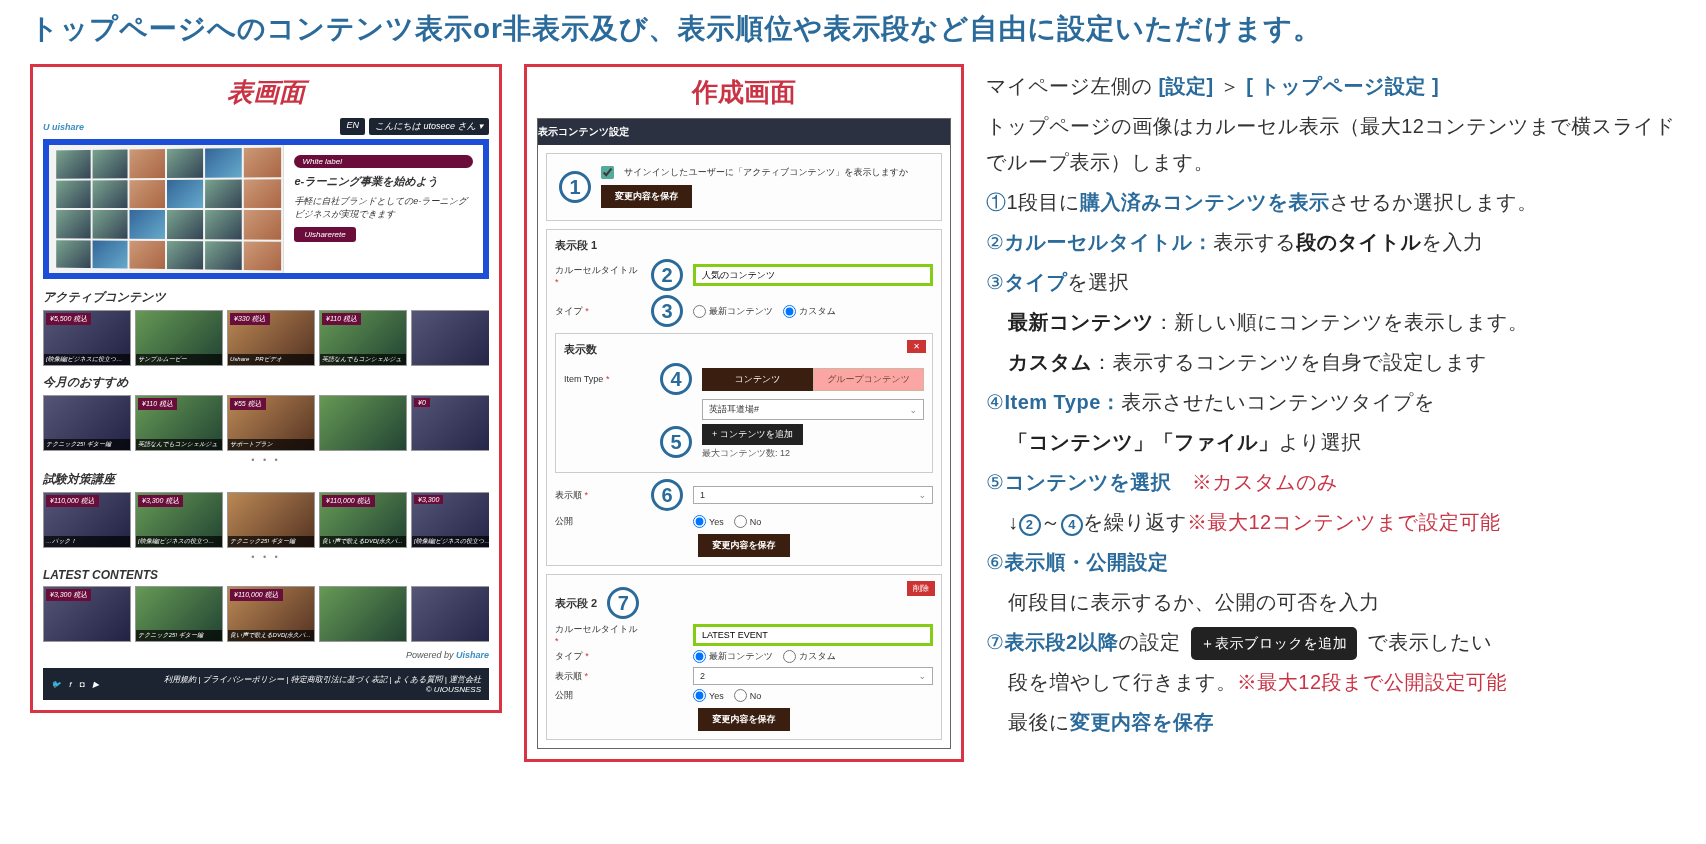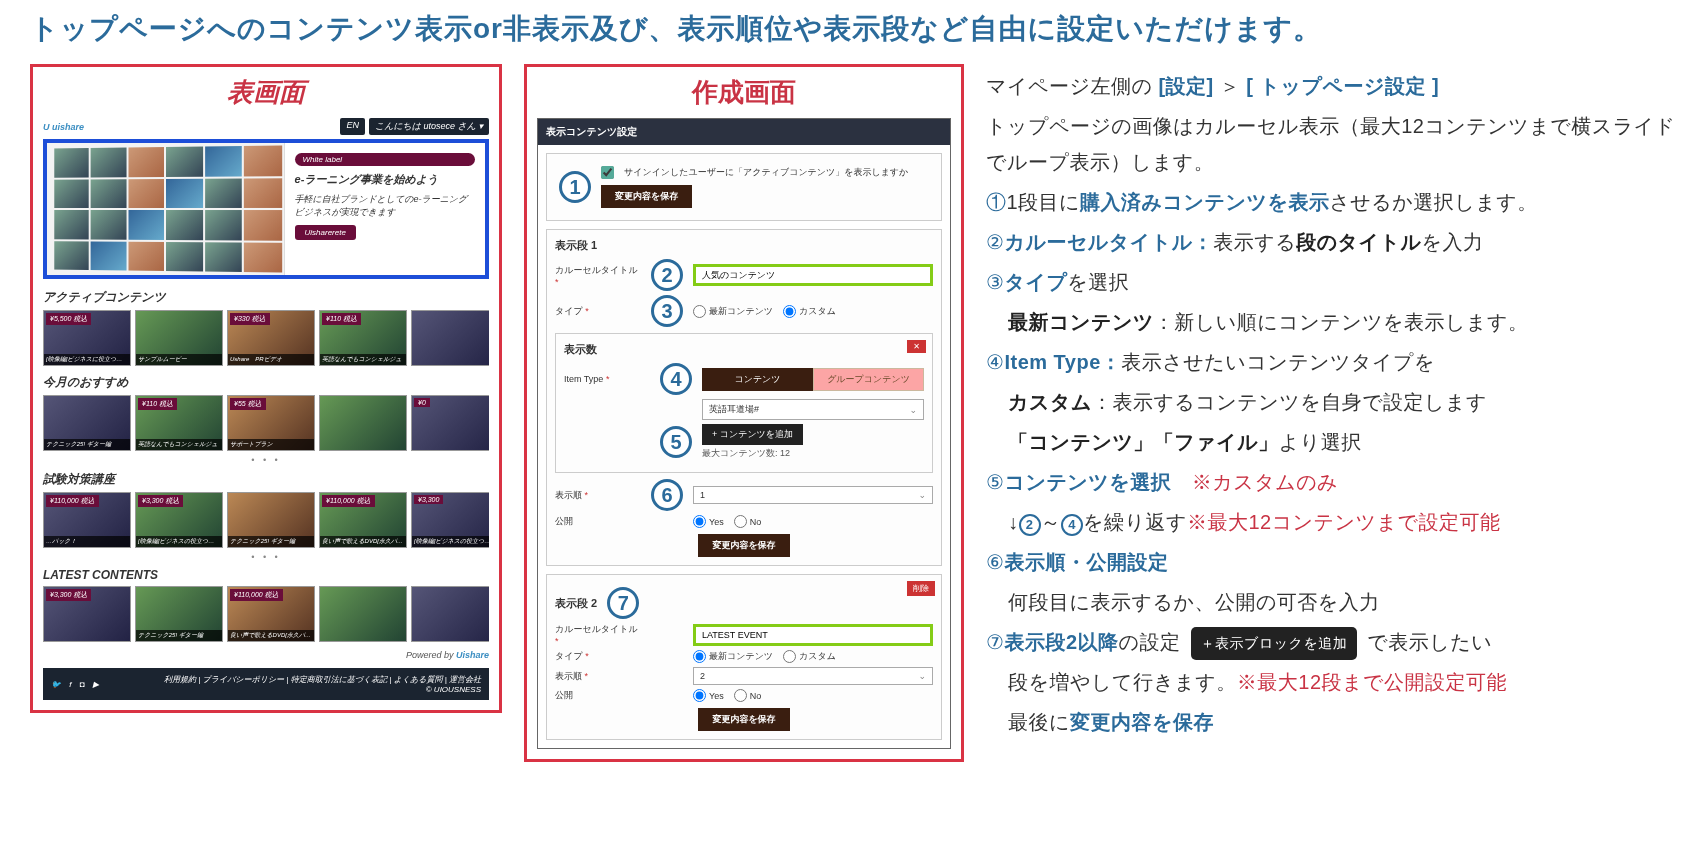--- a/index.html
+++ b/index.html
@@ -40,21 +40,21 @@
 
   
   .front-topbar {
     display:flex;justify-content:space-between;align-items:center;
     font-size:9px;margin-bottom:4px;
   }
   .front-topbar .logo{color:#3b8ec2;font-weight:700}
   .front-topbar .right{display:flex;gap:4px}
   .front-topbar .chip{background:#1b2430;color:#fff;padding:2px 6px;border-radius:2px}
   .hero{
-    position:relative;height:140px;border:4px solid #1d4ed8;
+    position:relative;height:140px;border:6px solid #1d4ed8;
     background:#f3f3f3;margin-bottom:10px;display:flex;
   }
   .hero-grid{
     flex:1;display:grid;grid-template-columns:repeat(6,1fr);
     grid-template-rows:repeat(4,1fr);gap:2px;padding:4px;
     transform:perspective(500px) rotateY(-6deg);
   }
   .hero-grid span{background:linear-gradient(135deg,#7aa38f,#345);}
   .hero-grid span:nth-child(3n){background:linear-gradient(135deg,#c97,#a64)}
   .hero-grid span:nth-child(5n){background:linear-gradient(135deg,#369,#6ac)}
@@ -91,21 +91,21 @@
     background:#1b2430;color:#fff;font-size:8px;
     display:flex;justify-content:space-between;align-items:center;
     padding:6px 8px;margin-top:8px;
   }
   .footer-bar .icons span{margin-right:6px}
   .powered{font-size:9px;text-align:right;color:#555;margin-top:4px}
   .powered b{color:#3b8ec2}
 
   
   .form-wrap{border:1px solid #666;font-size:10px;background:#fff}
-  .form-hdr{background:#2b3140;color:#fff;padding:6px 8px;font-weight:700}
+  .form-hdr{background:#2b3140;color:#fff;padding:6px 0;font-weight:700}
   .form-body{padding:0 8px 8px}
   .block{border:1px solid #ccc;margin-top:8px;padding:8px;position:relative;background:#fdfdfd}
   .chk-row{font-size:9px;display:flex;align-items:center;gap:10px;margin-bottom:6px}
   .chk-row input{accent-color:#5a9}
   .save-btn{
     background:#3a1e10;color:#fff;border:none;
     padding:5px 14px;font-size:9px;font-weight:700;cursor:pointer;
   }
   .center{text-align:center}
   .sec-title{font-weight:700;font-size:11px;margin-bottom:6px}
@@ -486,25 +486,25 @@
     </p>
     <p>
       <span class="blue-thin">②</span><span class="blue">カルーセルタイトル：</span><span>表示する</span><span class="bold">段のタイトル</span><span>を入力</span>
     </p>
     <p>
       <span class="blue-thin">③</span><span class="blue">タイプ</span><span>を選択</span>
     </p>
     <p style="padding-left:22px">
       <span class="bold">最新コンテンツ</span><span>：新しい順にコンテンツを表示します。</span>
     </p>
-    <p>
-      <span class="blue-thin">④</span><span class="blue">Item Type：</span><span>表示させたいコンテンツタイプを</span>
-    </p>
     <p style="padding-left:22px">
       <span class="bold">カスタム</span><span>：表示するコンテンツを自身で設定します</span>
+    </p>
+    <p>
+      <span class="blue-thin">④</span><span class="blue">Item Type：</span><span>表示させたいコンテンツタイプを</span>
     </p>
     <p style="padding-left:22px">
       <span class="bold">「コンテンツ」「ファイル」</span><span>より選択</span>
     </p>
     <p>
       <span class="blue-thin">⑤</span><span class="blue">コンテンツを選択</span>　<span class="red">※カスタムのみ</span>
     </p>
     <p style="padding-left:22px">
       <span>↓</span><span class="marker sm">2</span><span>～</span><span class="marker sm">4</span><span>を繰り返す</span><span class="red">※最大12コンテンツまで設定可能</span>
     </p>

